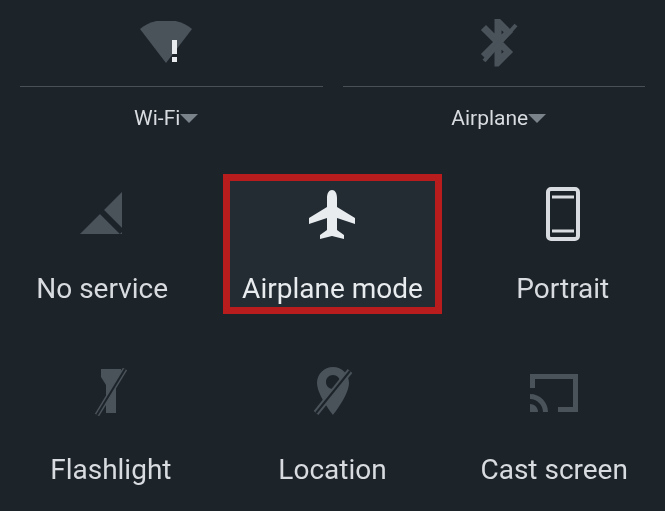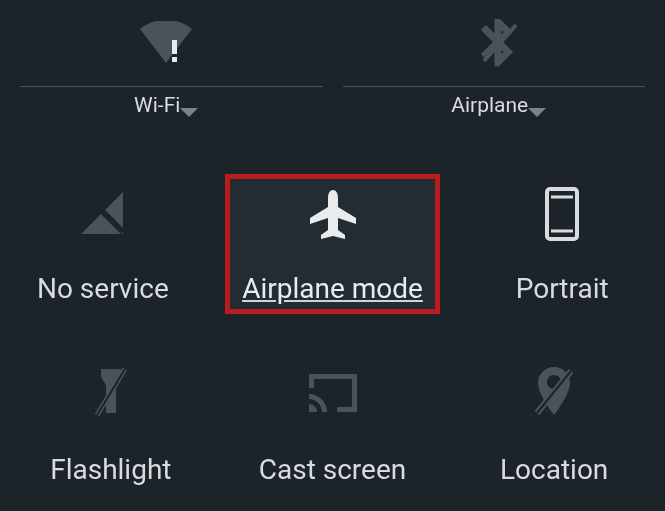--- a/index.html
+++ b/index.html
@@ -48,23 +48,23 @@
       top: 86px;
     }
     .divider-left {
       left: 10px;
     }
     .divider-right {
       right: 10px;
     }
     .dropdown-row {
       display: flex;
-      align-items: flex-end;
-      justify-content: center;
-      margin-top: 23px;
+      align-items: center;
+      justify-content: center;
+      margin-top: 36px;
     }
     .dropdown-label {
       font-size: 21px;
       color: #d8dce0;
       font-weight: 400;
     }
     .chevron-down {
       width: 0;
       height: 0;
       border-left: 9px solid transparent;
@@ -90,24 +90,23 @@
       display: flex;
       align-items: center;
       justify-content: center;
     }
     .tile-label {
       font-size: 28px;
       color: #d8dce0;
       font-weight: 400;
     }
     .highlighted {
-      border: 5px solid #b91c1c;
+      border: 7px solid #b91c1c;
       background: #232c33;
       margin: 19px;
-      text-decoration: underline;
     }
     .highlighted .tile-label {
       color: #e8ecef;
     }
     .icon-disabled {
       fill: #4a525a;
     }
     .icon-active {
       fill: #e8ecef;
     }
@@ -208,35 +207,35 @@
           <path class="icon-disabled" d="M10 4 L30 4 L30 12 L25 20 L25 48 L15 48 L15 20 L10 12 Z"></path>
           <line x1="6" y1="50" x2="34" y2="4" stroke="#4a525a" stroke-width="5"></line>
           <line x1="6" y1="50" x2="34" y2="4" stroke="#1c2329" stroke-width="2"></line>
         </svg>
       </div>
       <span class="tile-label">Flashlight</span>
     </div>
 
     <div class="tile">
       <div class="tile-icon">
+        <svg width="46" height="56" viewBox="0 0 46 56">
+          <path class="icon-disabled" d="M23 2 C14 2 7 9 7 18 C7 30 23 50 23 50 C23 50 39 30 39 18 C39 9 32 2 23 2 Z M23 24 C19 24 16 21 16 17 C16 13 19 10 23 10 C27 10 30 13 30 17 C30 21 27 24 23 24 Z"></path>
+          <line x1="6" y1="48" x2="40" y2="6" stroke="#4a525a" stroke-width="6"></line>
+          <line x1="6" y1="48" x2="40" y2="6" stroke="#1c2329" stroke-width="2"></line>
+        </svg>
+      </div>
+      <span class="tile-label">Location</span>
+    </div>
+
+    <div class="tile">
+      <div class="tile-icon">
         <svg width="56" height="46" viewBox="0 0 56 46">
           <path class="icon-disabled" d="M4 4 L52 4 L52 42 L32 42 L32 37 L47 37 L47 9 L9 9 L9 18 L4 18 Z"></path>
           <path class="icon-disabled" d="M4 24 C14 24 22 32 22 42 L17 42 C17 35 11 29 4 29 Z"></path>
           <path class="icon-disabled" d="M4 34 C9 34 12 38 12 42 L4 42 Z"></path>
         </svg>
       </div>
       <span class="tile-label">Cast screen</span>
     </div>
 
-    <div class="tile">
-      <div class="tile-icon">
-        <svg width="46" height="56" viewBox="0 0 46 56">
-          <path class="icon-disabled" d="M23 2 C14 2 7 9 7 18 C7 30 23 50 23 50 C23 50 39 30 39 18 C39 9 32 2 23 2 Z M23 24 C19 24 16 21 16 17 C16 13 19 10 23 10 C27 10 30 13 30 17 C30 21 27 24 23 24 Z"></path>
-          <line x1="6" y1="48" x2="40" y2="6" stroke="#4a525a" stroke-width="6"></line>
-          <line x1="6" y1="48" x2="40" y2="6" stroke="#1c2329" stroke-width="2"></line>
-        </svg>
-      </div>
-      <span class="tile-label">Location</span>
-    </div>
-
   </div>
 
 </div>
 
 </body></html>

